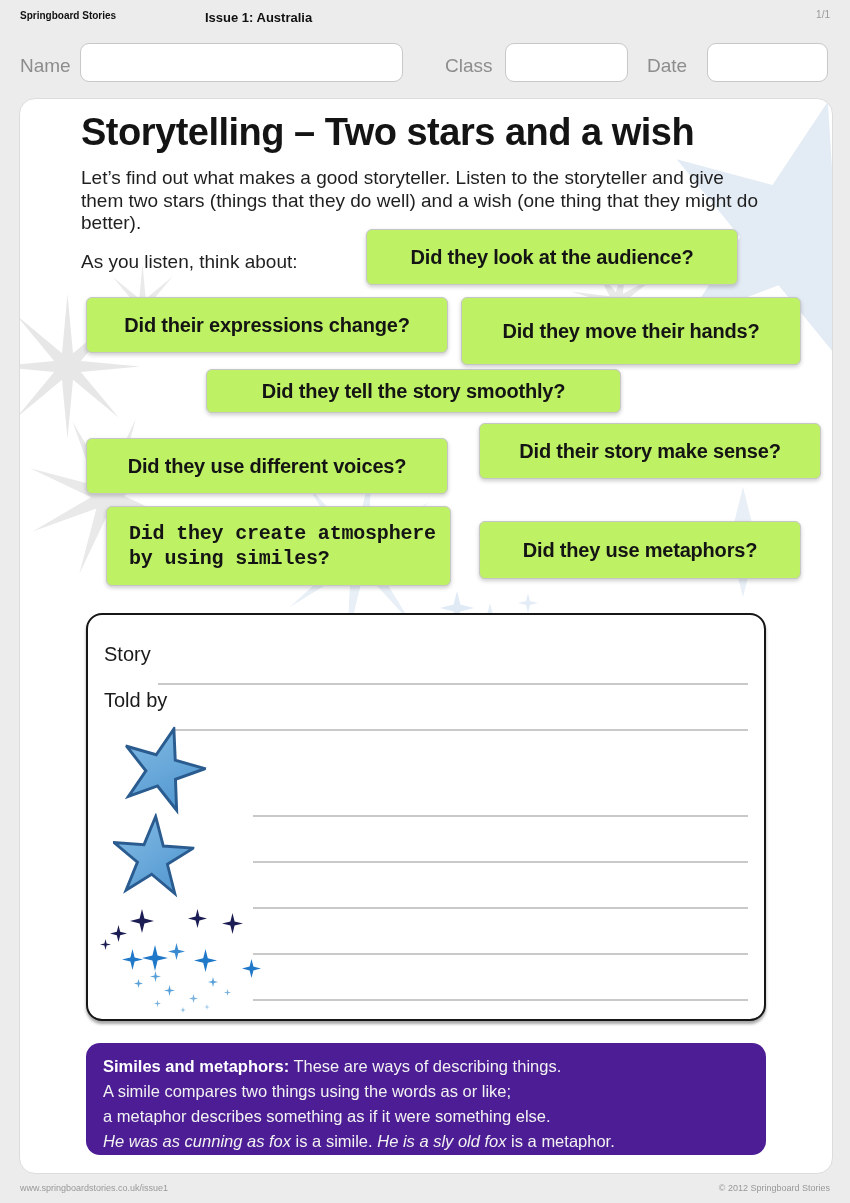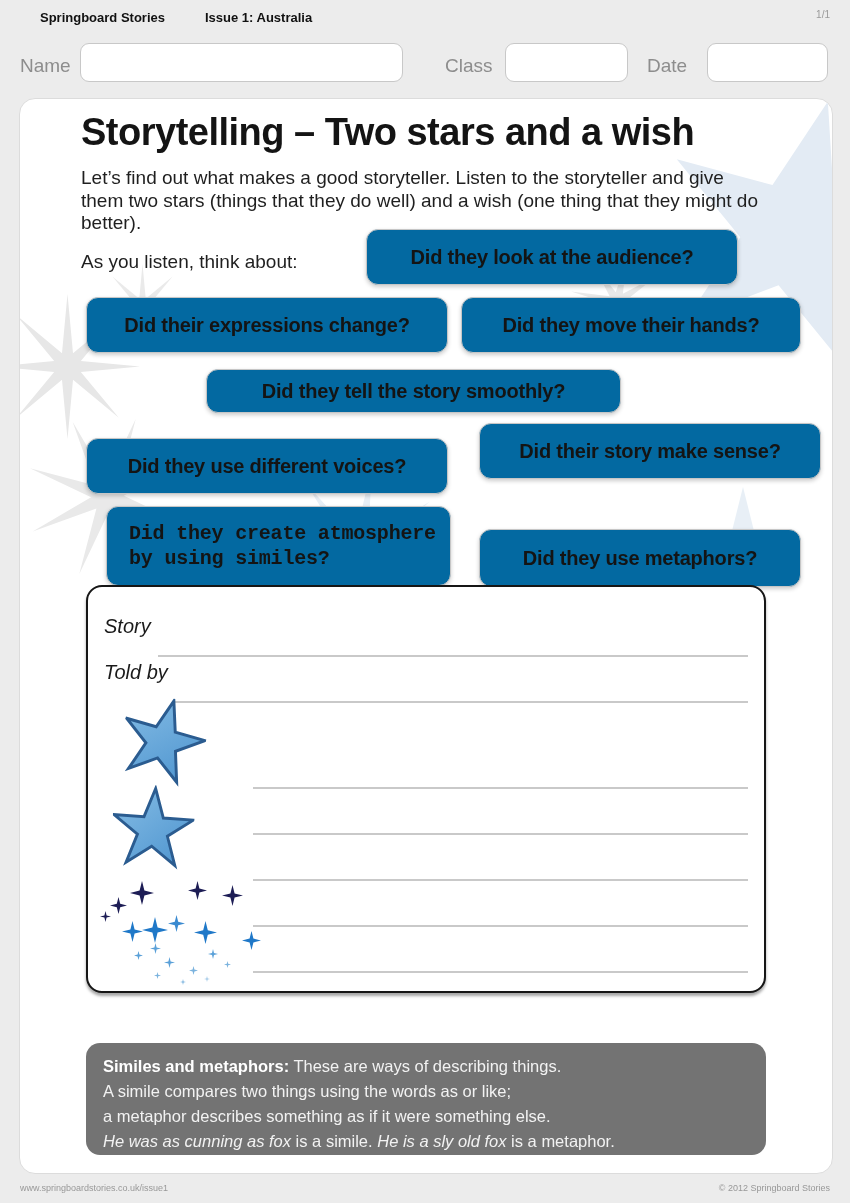--- a/index.html
+++ b/index.html
@@ -4,56 +4,56 @@
 <style>
   html,body{margin:0;padding:0;}
   .page{
     position:relative; width:850px; height:1203px;
     background:#ececec; overflow:hidden;
     font-family:"Liberation Sans","DejaVu Sans",sans-serif;
     color:#1a1a1a;
   }
   .abs{position:absolute;}
   
-  .brand{left:20px; top:10px; font-size:13px; font-weight:bold; color:#111;margin-left:20px;}
+  .brand{left:20px; top:10px; font-size:10px; font-weight:bold; color:#111;}
   .issue{left:205px; top:10px; font-size:13px; font-weight:bold; color:#111;}
   .pageno{right:20px; top:9px; font-size:10px; color:#9a9a9a;}
   .field-label{font-size:19px; color:#8d8d8d;}
   .field-box{
     background:#fff; border:1.5px solid #c8c8c8; border-radius:9px;
     font-size:17px; color:#222; padding:0 10px; box-sizing:border-box; outline:none;
   }
   
   .card{
     left:19px; top:98px; width:812px; height:1074px;
     background:#fff; border:1px solid #dcdcdc; border-radius:16px;
     overflow:hidden;
   }
   .deco{pointer-events:none;}
   .title{left:61px; top:12px; font-size:38px; font-weight:bold; letter-spacing:-0.5px; color:#141414; z-index:2;}
   .intro{left:61px; top:68px; width:680px; font-size:19px; line-height:22.5px; color:#1f1f1f; z-index:2;}
   .prompt{left:61px; top:152px; font-size:19px; color:#1f1f1f; z-index:2;}
   .bubble{
-    background:#0369a1; border:1.5px solid #c6c6c6; border-radius:12px;
+    background:#bef264; border:1.5px solid #c6c6c6; border-radius:6px;
     box-shadow:0 2px 4px rgba(0,0,0,0.2);
     display:flex; align-items:center; justify-content:center;
     font-size:20px; font-weight:bold; letter-spacing:-0.2px; color:#141414;
     text-align:center; box-sizing:border-box; z-index:2; line-height:25px;
   }
   .bubble.left-align{justify-content:flex-start; text-align:left; padding-left:22px;font-family:Liberation Mono, monospace;}
   .storybox{
-    left:66px; top:486px; width:680px; height:408px;
+    left:66px; top:514px; width:680px; height:408px;
     background:#fff; border:2.5px solid #161616; border-radius:16px;
-    box-shadow:0 3px 3px rgba(0,0,0,0.35); box-sizing:border-box; z-index:2; overflow:hidden;font-style:italic;
+    box-shadow:0 3px 3px rgba(0,0,0,0.35); box-sizing:border-box; z-index:2; overflow:hidden;
   }
   .form-label{font-size:20px; color:#1a1a1a;}
   .wline{border-top:2px solid #c9c9c9; height:0;}
   .infobox{
     left:66px; top:944px; width:680px; height:112px;
-    background:#737373; border-radius:14px; box-sizing:border-box;
+    background:#4c1d95; border-radius:14px; box-sizing:border-box;
     padding:11px 17px; z-index:2; color:#f2f2f2; font-size:16.5px; line-height:25px;
   }
   .infobox b{color:#ffffff;}
   .footer-left{left:20px; top:1183px; font-size:9px; color:#989898;}
   .footer-right{right:20px; top:1183px; font-size:9px; color:#989898;}
 </style>
 </head>
 <body>
 
 <svg width="0" height="0" style="position:absolute">
@@ -115,26 +115,26 @@
     <svg class="abs deco" style="left:498px; top:494px;" width="20" height="20">
         <use href="#spark4" fill="#e4edf6"></use>
       </svg>
 
     <div class="abs title">Storytelling – Two stars and a wish</div>
     <div class="abs intro">Let’s find out what makes a good storyteller. Listen to the storyteller and give them two stars (things that they do well) and a wish (one thing that they might do better).</div>
     <div class="abs prompt">As you listen, think about:</div>
 
     <div class="abs bubble" style="left:346px; top:130px; width:372px; height:56px;">Did they look at the audience?</div>
     <div class="abs bubble" style="left:66px;  top:198px; width:362px; height:56px;">Did their expressions change?</div>
-    <div class="abs bubble" style="left:441px; top:198px; width:340px; height:56px;">Did they move their hands?</div>
+    <div class="abs bubble" style="left:441px; top:198px; width:340px; height:68px;">Did they move their hands?</div>
     <div class="abs bubble" style="left:186px; top:270px; width:415px; height:44px;">Did they tell the story smoothly?</div>
     <div class="abs bubble" style="left:66px;  top:339px; width:362px; height:56px;">Did they use different voices?</div>
     <div class="abs bubble" style="left:439px; top:324px; width:342px; height:56px;margin-left:20px;">Did their story make sense?</div>
     <div class="abs bubble left-align" style="left:86px; top:407px; width:345px; height:80px;">Did they create atmosphere by using similes?</div>
-    <div class="abs bubble" style="left:459px; top:422px; width:322px; height:58px;margin-top:8px;">Did they use metaphors?</div>
+    <div class="abs bubble" style="left:459px; top:422px; width:322px; height:58px;">Did they use metaphors?</div>
 
     <div class="abs storybox">
       <div class="abs form-label" style="left:16px; top:28px;">Story</div>
       <div class="abs wline" style="left:70px; top:68px; width:590px;"></div>
       <div class="abs form-label" style="left:16px; top:74px;">Told by</div>
       <div class="abs wline" style="left:84px; top:114px; width:576px;"></div>
 
       <svg class="abs" style="left:33px; top:110px; transform:rotate(16deg);" width="84" height="84">
         <defs>
             <linearGradient id="g1" x1="0" y1="0" x2="1" y2="1">

